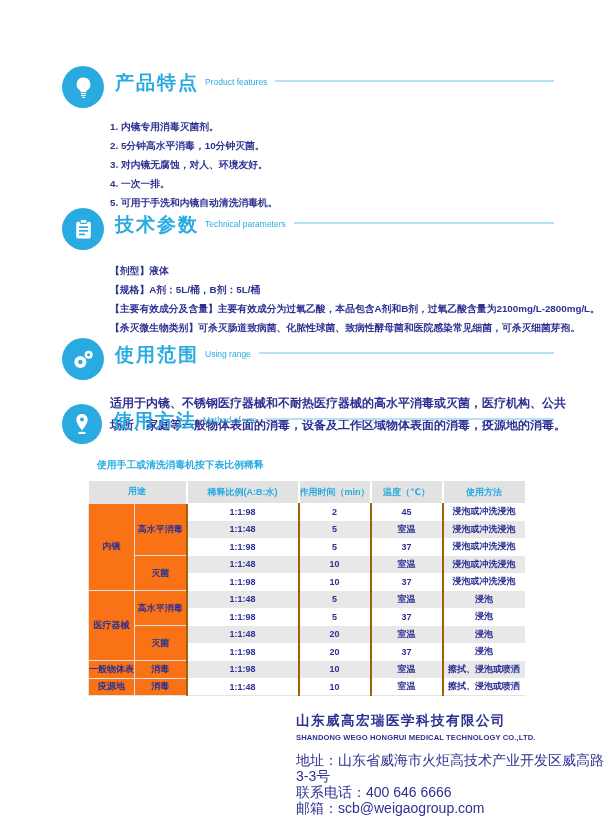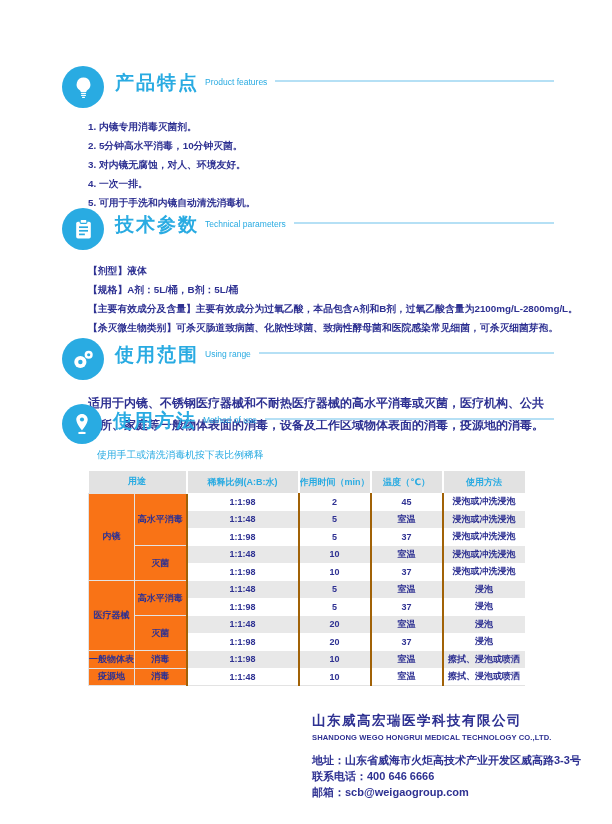--- a/index.html
+++ b/index.html
@@ -11,49 +11,49 @@
   .section { position:absolute; left:62px; width:492px; }
   .sec-header { display:flex; align-items:flex-start; }
   .icon-circle {
     width:42px; height:42px; border-radius:50%; background:#29abe2;
     display:flex; align-items:center; justify-content:center; flex:0 0 42px;
   }
   .title-wrap { display:flex; align-items:center; flex:1; margin-left:11px; padding-top:6px; }
   .title-zh { font-size:19px; font-weight:bold; color:#29abe2; letter-spacing:2px; line-height:22px; white-space:nowrap; }
   .title-en { font-size:8.5px; color:#29abe2; margin-left:6px; margin-bottom:2px; white-space:nowrap; }
   .rule { flex:1; height:2px; background:#b5e0f5; margin-left:8px; margin-bottom:4px; }
-  .sec-body { margin-left:26px; color:#2e3192; }
+  .sec-body { margin-left:48px; color:#2e3192; }
   .feature-list div, .param-list div {
     font-size:9.8px; font-weight:600; line-height:19px; white-space:nowrap;
   }
   .feature-list { margin-top:9px; }
   .param-list { margin-top:11px; }
   .range-text { margin-top:12px; font-size:12px; font-weight:600; line-height:22px; width:462px; }
-  .method-note { margin-top:5px; margin-left:35px; font-size:9.8px; font-weight:normal; color:#29abe2; }
+  .method-note { margin-top:15px; margin-left:35px; font-size:9.8px; font-weight:bold; color:#29abe2; }
 
   table.dilution { border-collapse:collapse; margin-top:9px; margin-left:26px; table-layout:fixed; width:436px;
     border-bottom:1px solid #e3e3e3; }
   table.dilution th {
     background:#e2e2e2; color:#29abe2; font-size:9px; font-weight:bold;
     height:22px; border-left:2px solid #ffffff; text-align:center; overflow:hidden;margin-top:9px;
   }
   table.dilution th:first-child { border-left:none; }
   table.dilution td { height:17.5px; text-align:center; vertical-align:middle;
     font-size:9px; font-weight:600; color:#2e3192; overflow:hidden; }
   td.lbl { background:#f97316; border:1px solid #e3e3e3; }
   td.d  { background:#ffffff; border-left:2px solid #a16207; }
   tr.alt td.d { background:#e8e8e8; }
   td.narrow { padding:0 2px; line-height:11px; }
   td.small { font-size:7.6px; white-space:nowrap; }
 
-  .footer { position:absolute; left:312px; top:712px; color:#2e3192; }
+  .footer { position:absolute; left:296px; top:712px; color:#2e3192; }
   .company-zh { font-size:13.5px; font-weight:bold; letter-spacing:1.5px; }
   .company-en { font-size:7.6px; font-weight:600; margin-top:3px; letter-spacing:0.1px; }
   .footer-details { margin-top:10px; }
-  .footer-details div { font-size:11px; font-weight:700; line-height:16px; }
+  .footer-details div { font-size:14px; font-weight:400; line-height:16px; }
 </style>
 </head>
 <body>
 
 <div class="page">
 
   <div class="section" style="top:66px;">
     <div class="sec-header">
       <div class="icon-circle">
         <svg viewBox="0 0 24 24" width="27" height="27">

